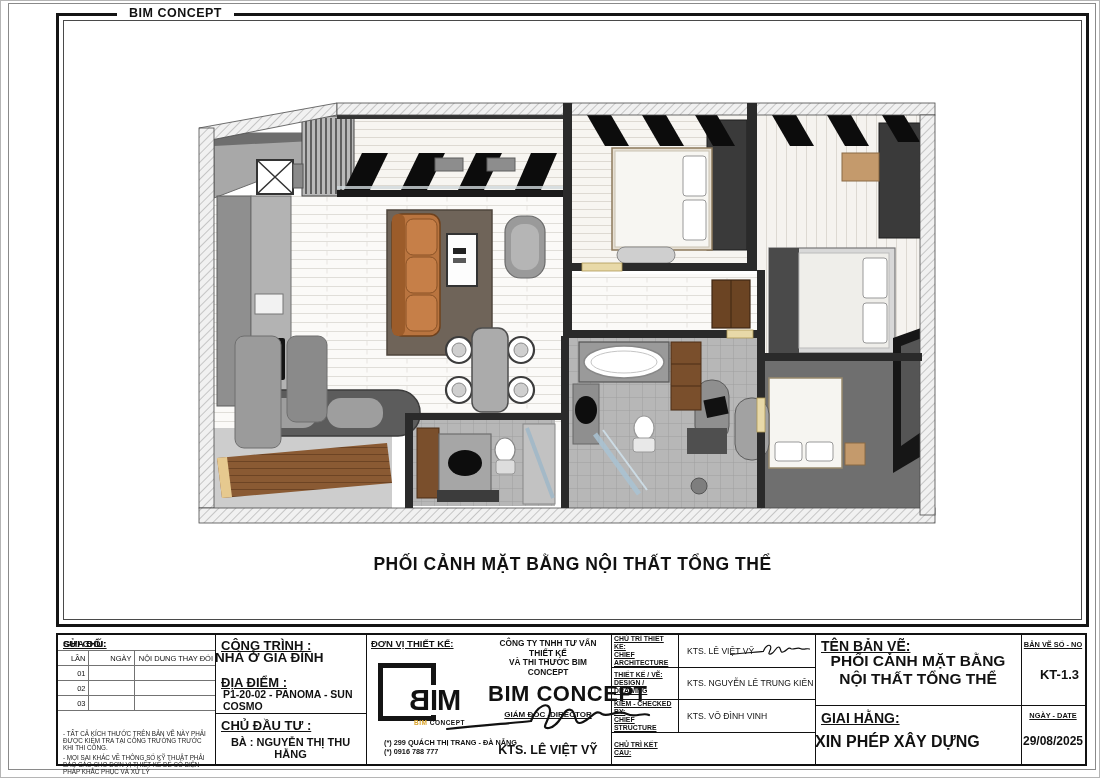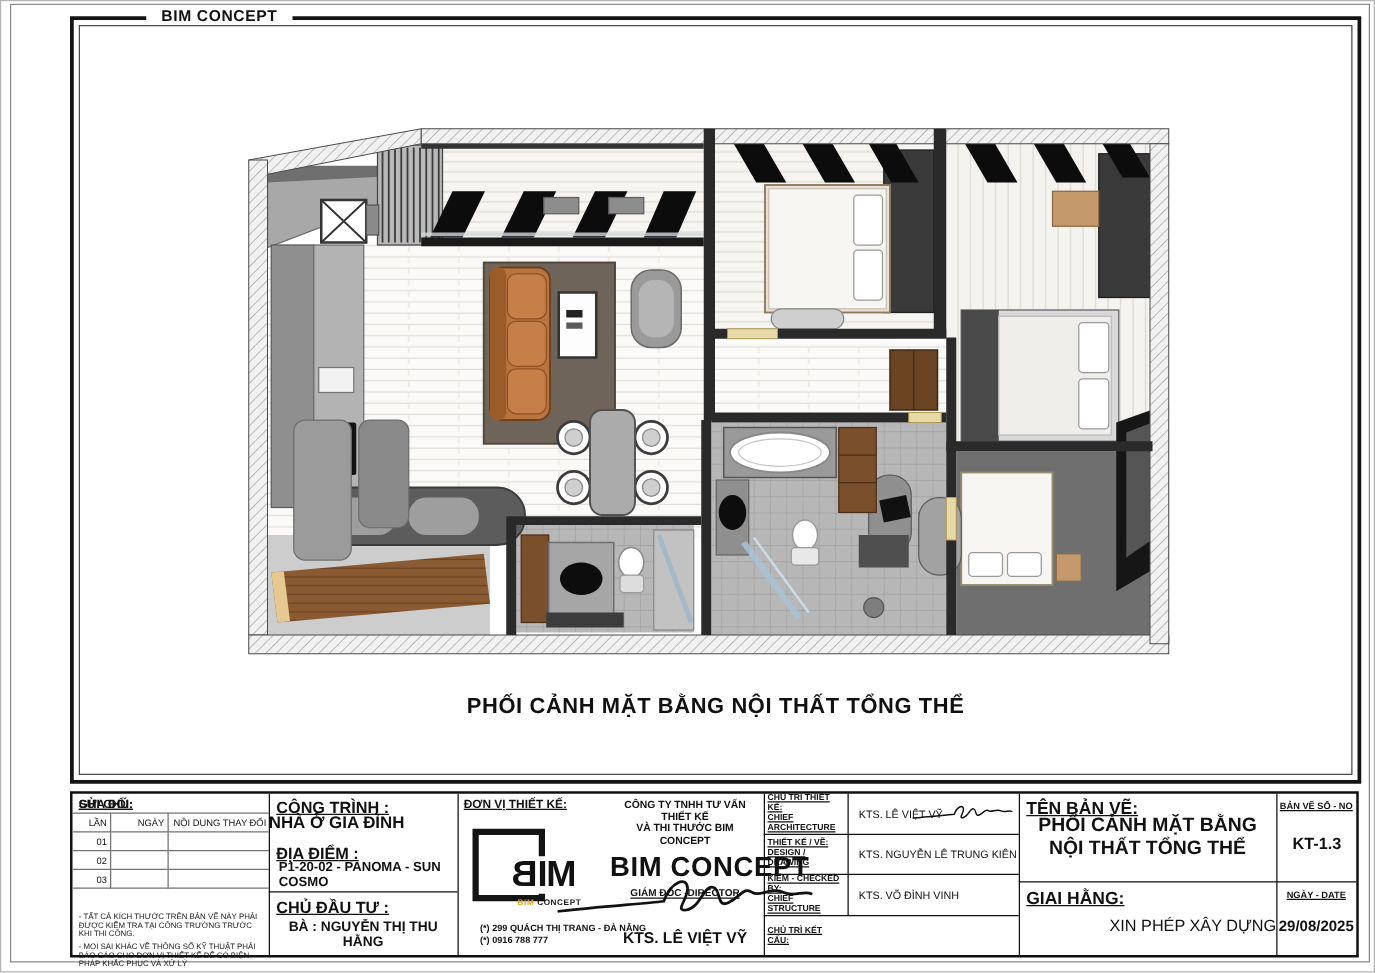--- a/index.html
+++ b/index.html
@@ -84,27 +84,27 @@
   .role-name { position:absolute; left:76px; top:0; bottom:0; display:flex; align-items:center;
                font-size:8.6px; white-space:nowrap; }
   .d-sign { position:absolute; left:118px; top:2px; width:82px; height:28px; }
 
   
   .colE { left:757px; width:206px; }
   .colE .sec-lbl { position:absolute; left:6px; font-size:14px; }
   .e-name { position:absolute; left:0; top:17px; width:100%; text-align:center;
             font-size:15.5px; font-weight:bold; line-height:18px; }
   .e-div { position:absolute; left:0; top:70px; width:100%; border-top:1.2px solid #111; }
-  .e-stage { position:absolute; left:0; top:98px; width:100%; text-align:right;
-             font-size:13px; font-weight:normal; }
+  .e-stage { position:absolute; left:0; top:98px; width:100%; text-align:left;
+             font-size:16px; font-weight:bold; }
 
   
   .colF { left:963px; right:0; }
   .colF .sec-lbl { position:absolute; width:100%; text-align:center; font-size:7.4px; }
-  .f-no   { position:absolute; top:32px; width:100%; font-size:13px; font-weight:bold;padding-left:13px; }
+  .f-no   { position:absolute; top:32px; width:100%; text-align:center; font-size:13px; font-weight:bold;padding-left:13px; }
   .f-div  { position:absolute; left:0; top:70px; width:100%; border-top:1.2px solid #111; }
   .f-date { position:absolute; top:99px; width:100%; text-align:center; font-size:12px; font-weight:bold; }
 </style>
 </head>
 <body>
 
 <div class="sheet">
   <div class="page-edge"></div>
 
   <div class="frame">

